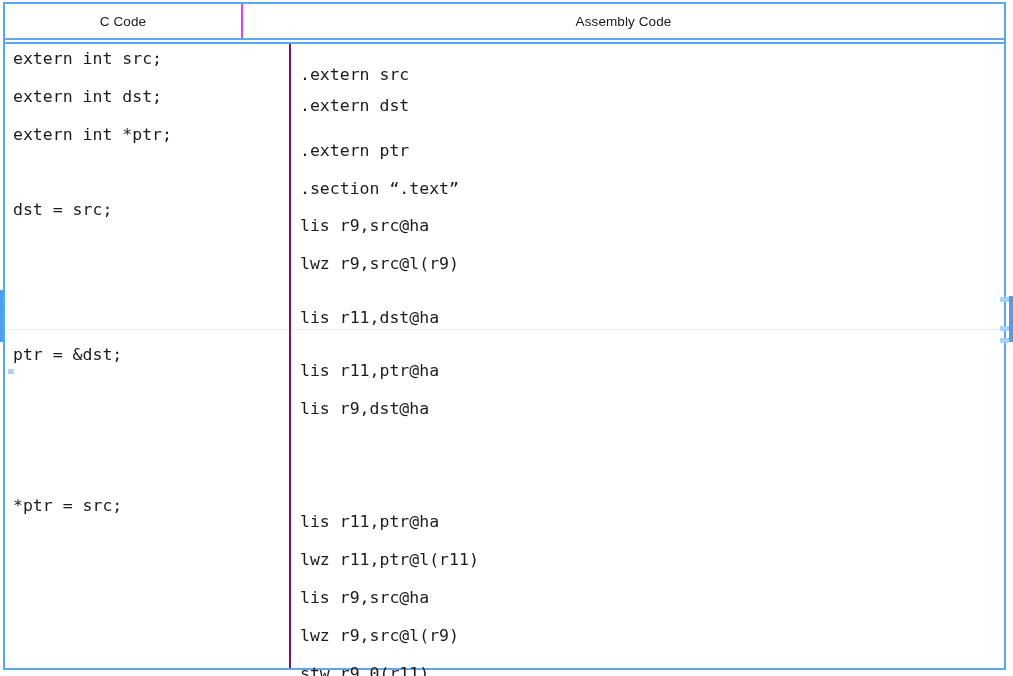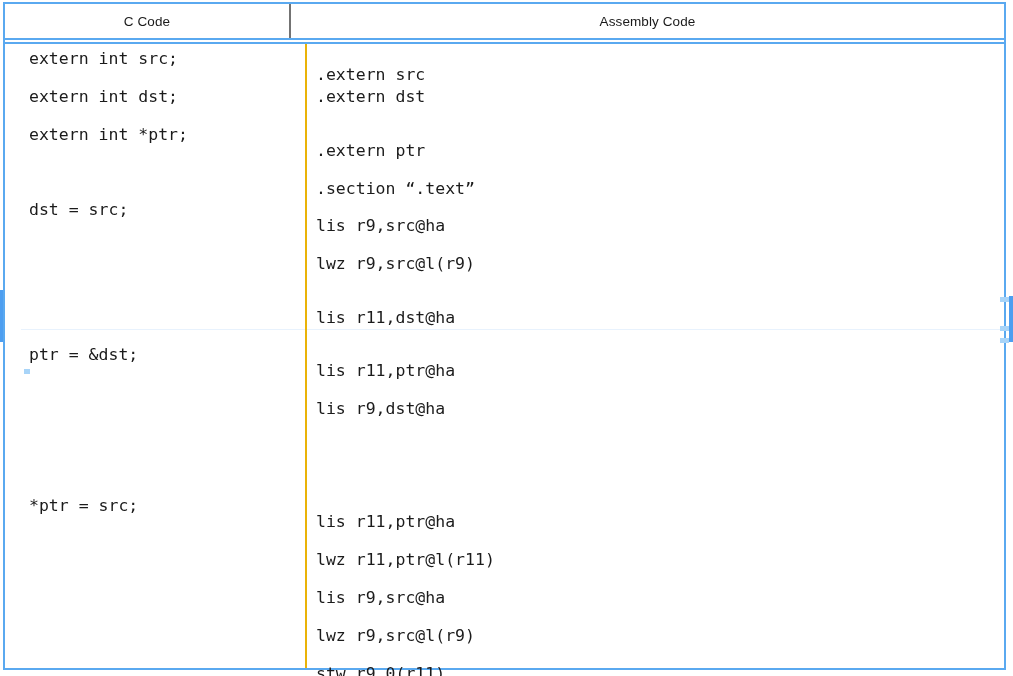--- a/index.html
+++ b/index.html
@@ -47,22 +47,22 @@
     display: flex;
     align-items: center;
     justify-content: center;
     font-size: 13.5px;
     color: #1a1a1a;
     font-family: "Liberation Sans", sans-serif;
     letter-spacing: 0.1px;
     height: 100%;
   }
   .th-c {
-    width: 286px;
-    border-right: 2px solid #737373;
+    width: 238px;
+    border-right: 2px solid #d946ef;
   }
   .th-asm {
     flex: 1 1 auto;
   }
 
   
   .head-rule {
     position: absolute;
     left: 0;
     right: 0;
@@ -81,23 +81,22 @@
     right: 0;
     top: 40px;
     bottom: 0;
     display: flex;
     background: #ffffff;
   }
   .col-c {
     position: relative;
     width: 286px;
     box-sizing: border-box;
-    border-right: 2px solid #eab308;
+    border-right: 2px solid #701a75;
     flex: 0 0 286px;
-    margin-left: 16px;
   }
   .col-asm {
     position: relative;
     flex: 1 1 auto;
     box-sizing: border-box;
   }
 
   
   .group-rule {
     position: absolute;
@@ -175,21 +174,21 @@
         <div class="code-line" style="top:81px">extern int *ptr;</div>
         <div class="code-line" style="top:156px">dst = src;</div>
         <div class="code-line" style="top:301px">ptr = &amp;dst;</div>
         <div class="code-line" style="top:452px">*ptr = src;</div>
       </div>
 
       <div class="col-asm">
         <div class="group-rule r1"></div>
 
         <div class="code-line" style="top:5px">.extern src</div>
-        <div class="code-line" style="top:27px">.extern dst</div>
+        <div class="code-line" style="top:36px">.extern dst</div>
         <div class="code-line" style="top:81px">.extern ptr</div>
         <div class="code-line" style="top:119px">.section “.text”</div>
         <div class="code-line" style="top:156px">lis r9,src@ha</div>
         <div class="code-line" style="top:194px">lwz r9,src@l(r9)</div>
         <div class="code-line" style="top:248px">lis r11,dst@ha</div>
         <div class="code-line" style="top:301px">lis r11,ptr@ha</div>
         <div class="code-line" style="top:339px">lis r9,dst@ha</div>
         <div class="code-line" style="top:452px">lis r11,ptr@ha</div>
         <div class="code-line" style="top:490px">lwz r11,ptr@l(r11)</div>
         <div class="code-line" style="top:528px">lis r9,src@ha</div>

